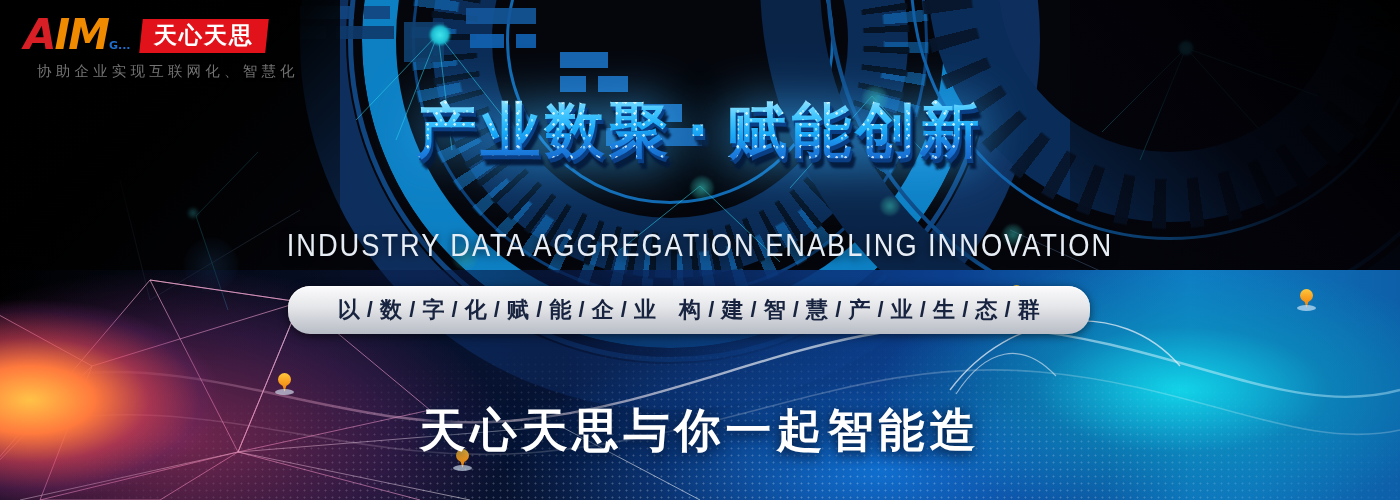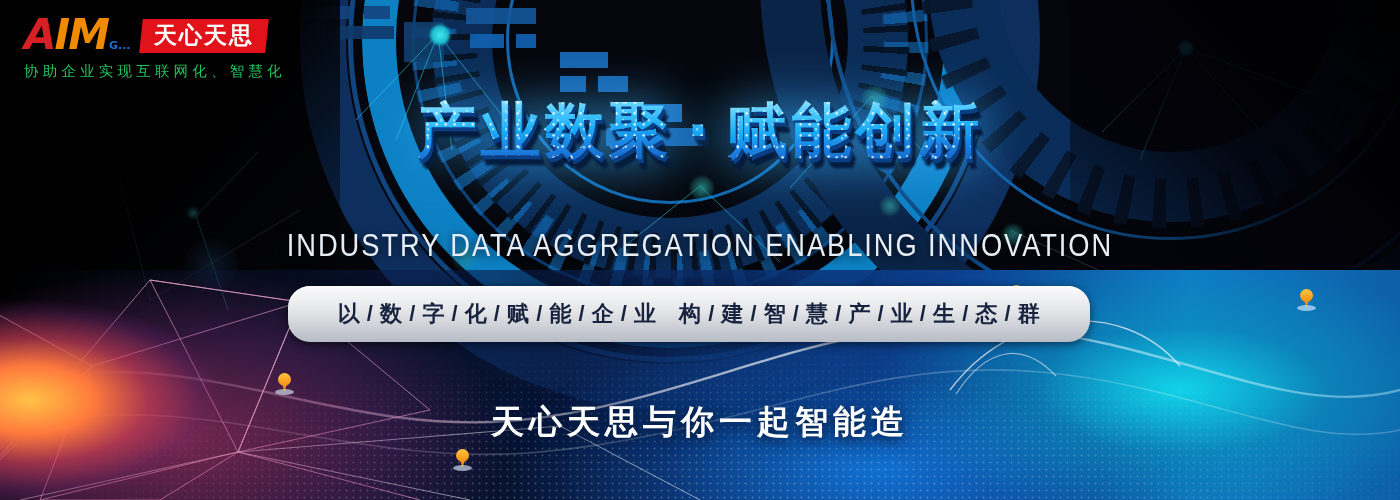--- a/index.html
+++ b/index.html
@@ -105,22 +105,22 @@
     font-family:"DejaVu Sans","Liberation Sans",sans-serif;font-style:italic;
     display:flex;align-items:flex-end;}
   .aim .a{color:#d91f26;}
   .aim .im{color:#f08a00;}
   .aim .gsup{font-size:11px;font-weight:700;font-style:normal;color:#1f6fd0;
     letter-spacing:0;margin-left:1px;margin-bottom:4px;}
   .redbadge{margin-left:10px;margin-bottom:2px;background:#e2121a;
     padding:5px 13px 6px 13px;transform:skewX(-6deg);}
   .redbadge span{display:block;transform:skewX(6deg);color:#fff;font-size:23px;
     font-weight:700;letter-spacing:2px;line-height:1;}
-  .logo-tag{color:#22c55e;font-size:14.5px;letter-spacing:4.2px;font-weight:500;
-    margin-top:4px;text-shadow:0 1px 3px rgba(0,0,0,.9);}
+  .logo-tag{color:#737373;font-size:14.5px;letter-spacing:4.2px;font-weight:500;
+    margin-top:4px;text-shadow:0 1px 3px rgba(0,0,0,.9);margin-left:13px;}
 
   
   .headline{position:absolute;left:0;right:0;top:100px;text-align:center;z-index:8;}
   .headline .cn{
     display:inline-block;
     font-size:60px;font-weight:900;line-height:1;letter-spacing:4px;
     font-family:"DejaVu Sans","Liberation Sans",sans-serif;
     background:
       radial-gradient(circle at 18% 22%, rgba(255,255,255,.75) 0 1px, transparent 1.6px) 0 0/9px 11px,
       radial-gradient(circle at 62% 70%, rgba(190,245,255,.65) 0 1px, transparent 1.6px) 3px 5px/13px 9px,
@@ -131,35 +131,35 @@
            drop-shadow(0 0 26px rgba(56,176,255,.75));
   }
 
   .sub-en{position:absolute;left:0;right:0;top:228px;text-align:center;z-index:8;
     color:#e7edf5;font-size:31px;font-weight:400;letter-spacing:2.2px;
     font-family:"Liberation Sans","DejaVu Sans",sans-serif;
     transform:scaleX(.88);transform-origin:center;
     text-shadow:0 2px 10px rgba(0,0,0,.85);}
 
   
-  .pill{position:absolute;left:288px;top:286px;width:802px;height:56px;border-radius:22px;
+  .pill{position:absolute;left:288px;top:286px;width:802px;height:48px;border-radius:22px;
     background:linear-gradient(180deg,#fbfbfc 0%,#e6e7ea 42%,#cfd2d8 70%,#b8bcc5 100%);
     box-shadow:0 2px 10px rgba(0,0,0,.55), inset 0 1px 0 rgba(255,255,255,.9);
     display:flex;align-items:center;justify-content:center;z-index:9;}
   .pill span{color:#18243f;font-size:22px;font-weight:700;letter-spacing:.5px;
     white-space:nowrap;}
 
   
   .cta{position:absolute;left:0;right:0;top:352px;text-align:center;z-index:9;
     color:#fff;font-size:22px;font-weight:700;letter-spacing:2px;
     text-shadow:0 2px 8px rgba(0,0,0,.75);}
   .cta .ar{letter-spacing:8px;font-weight:700;}
 
   .bottom-cn{position:absolute;left:0;right:0;top:400px;text-align:center;z-index:9;
-    color:#fff;font-size:33px;font-weight:700;letter-spacing:5px;
+    color:#fff;font-size:46px;font-weight:700;letter-spacing:5px;
     text-shadow:0 3px 12px rgba(4,20,50,.9),0 0 22px rgba(10,40,90,.7);}
 </style>
 </head>
 <body>
 
 <div class="banner">
 
   <div class="bg-base"></div>
 
   <div class="rings">

